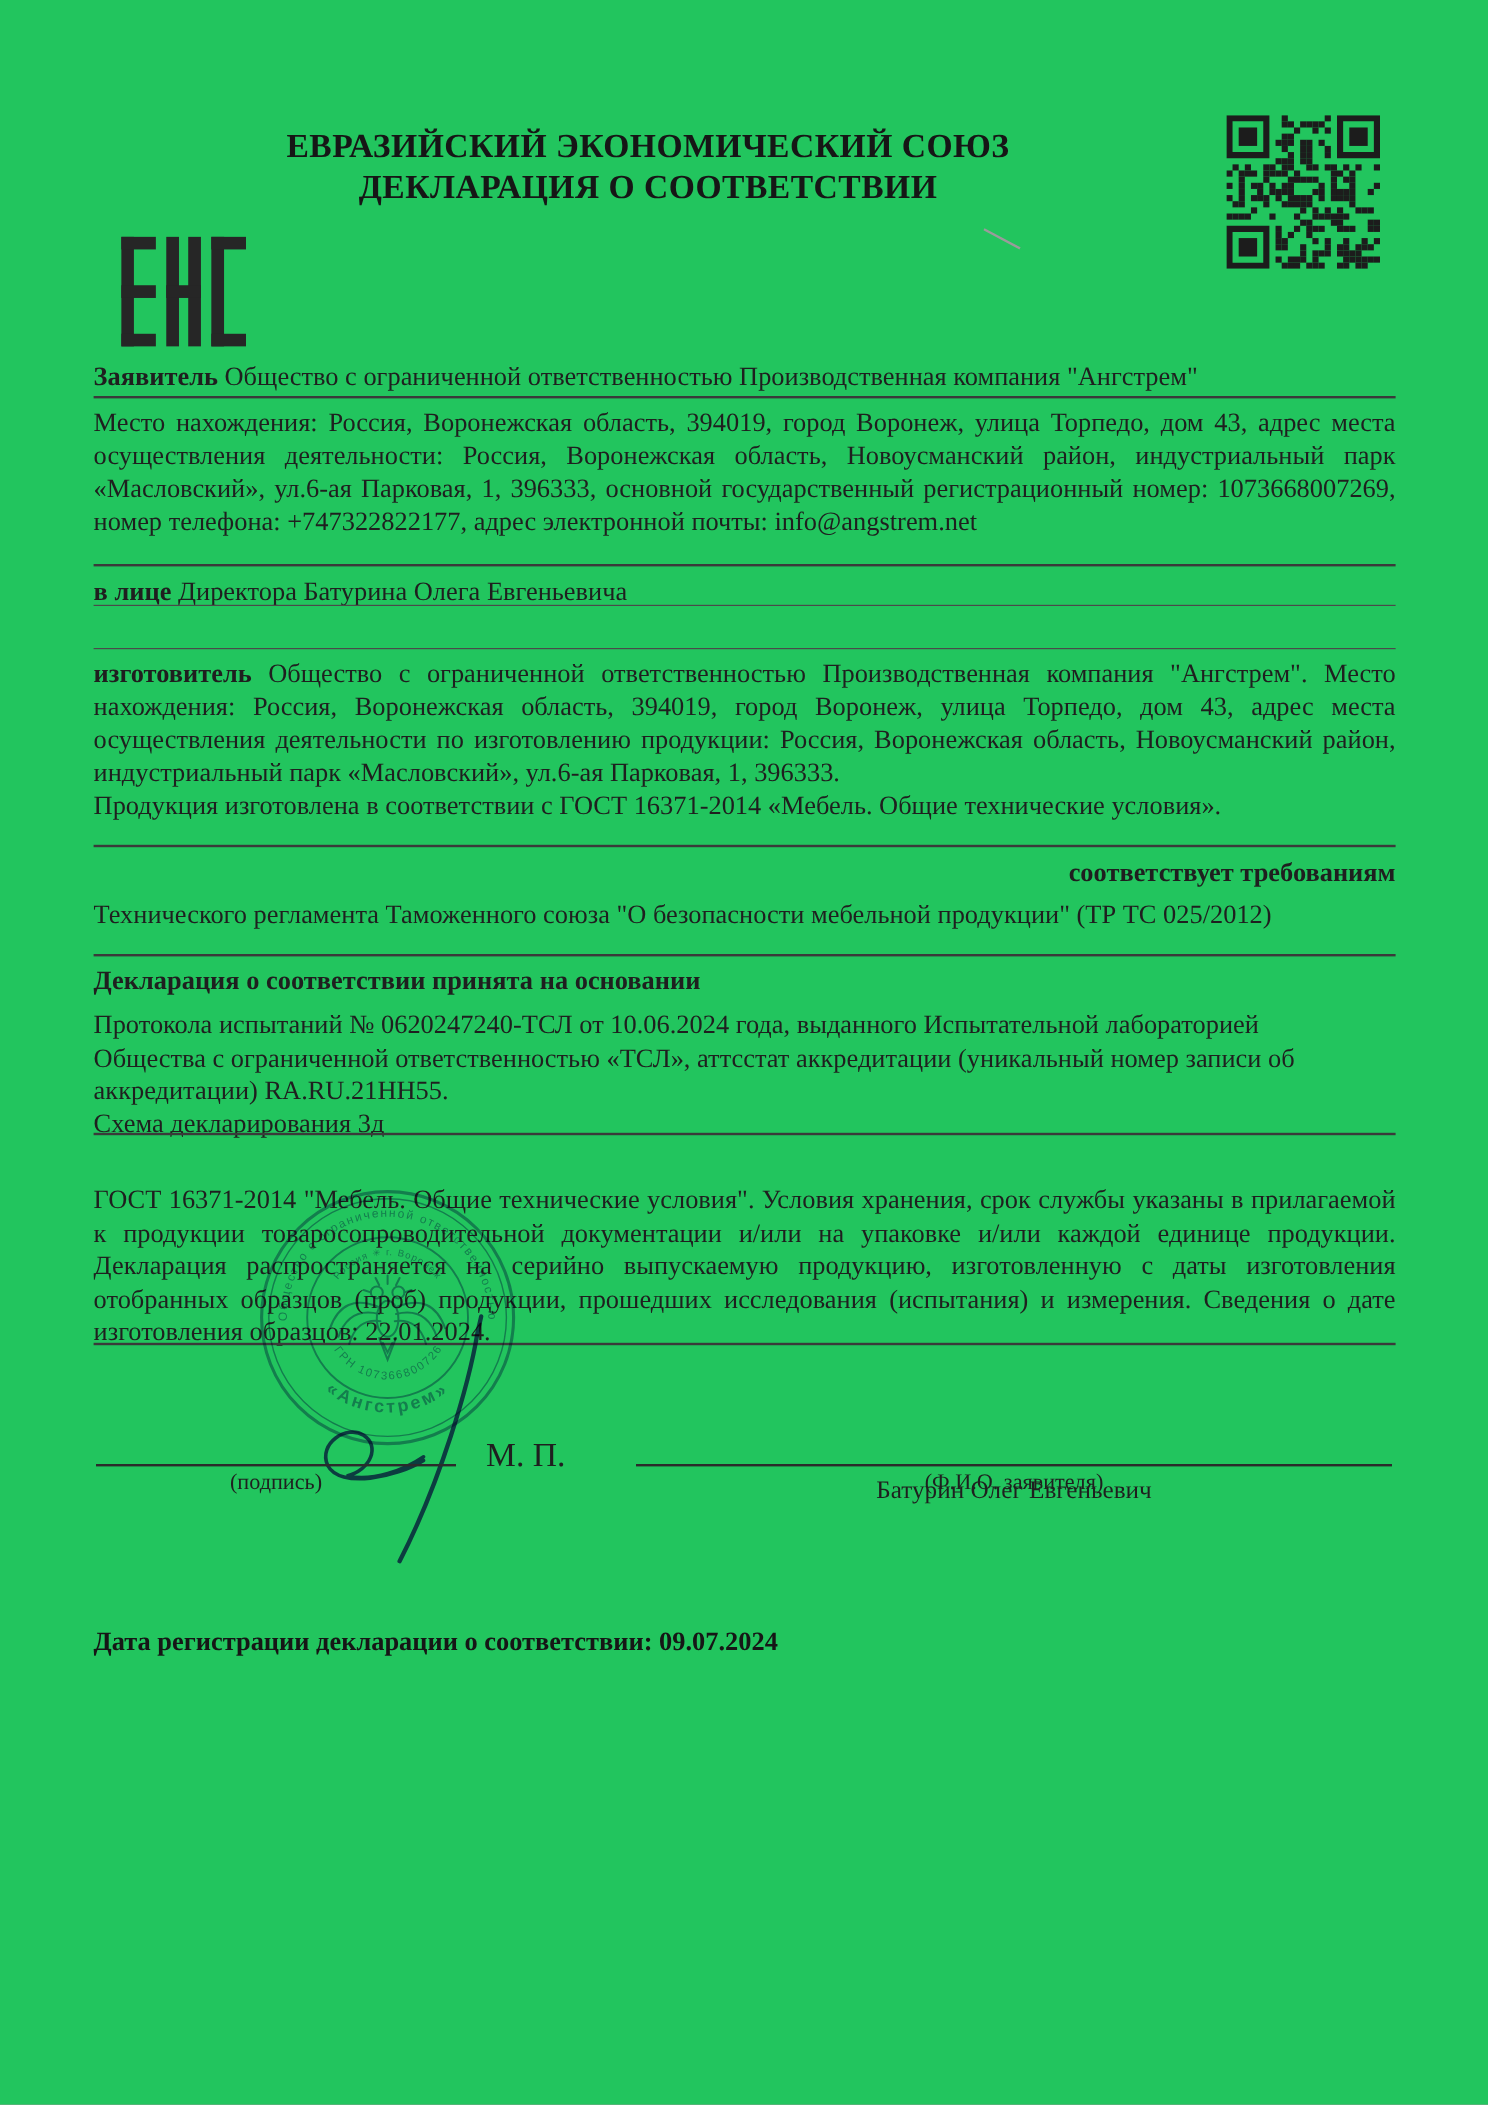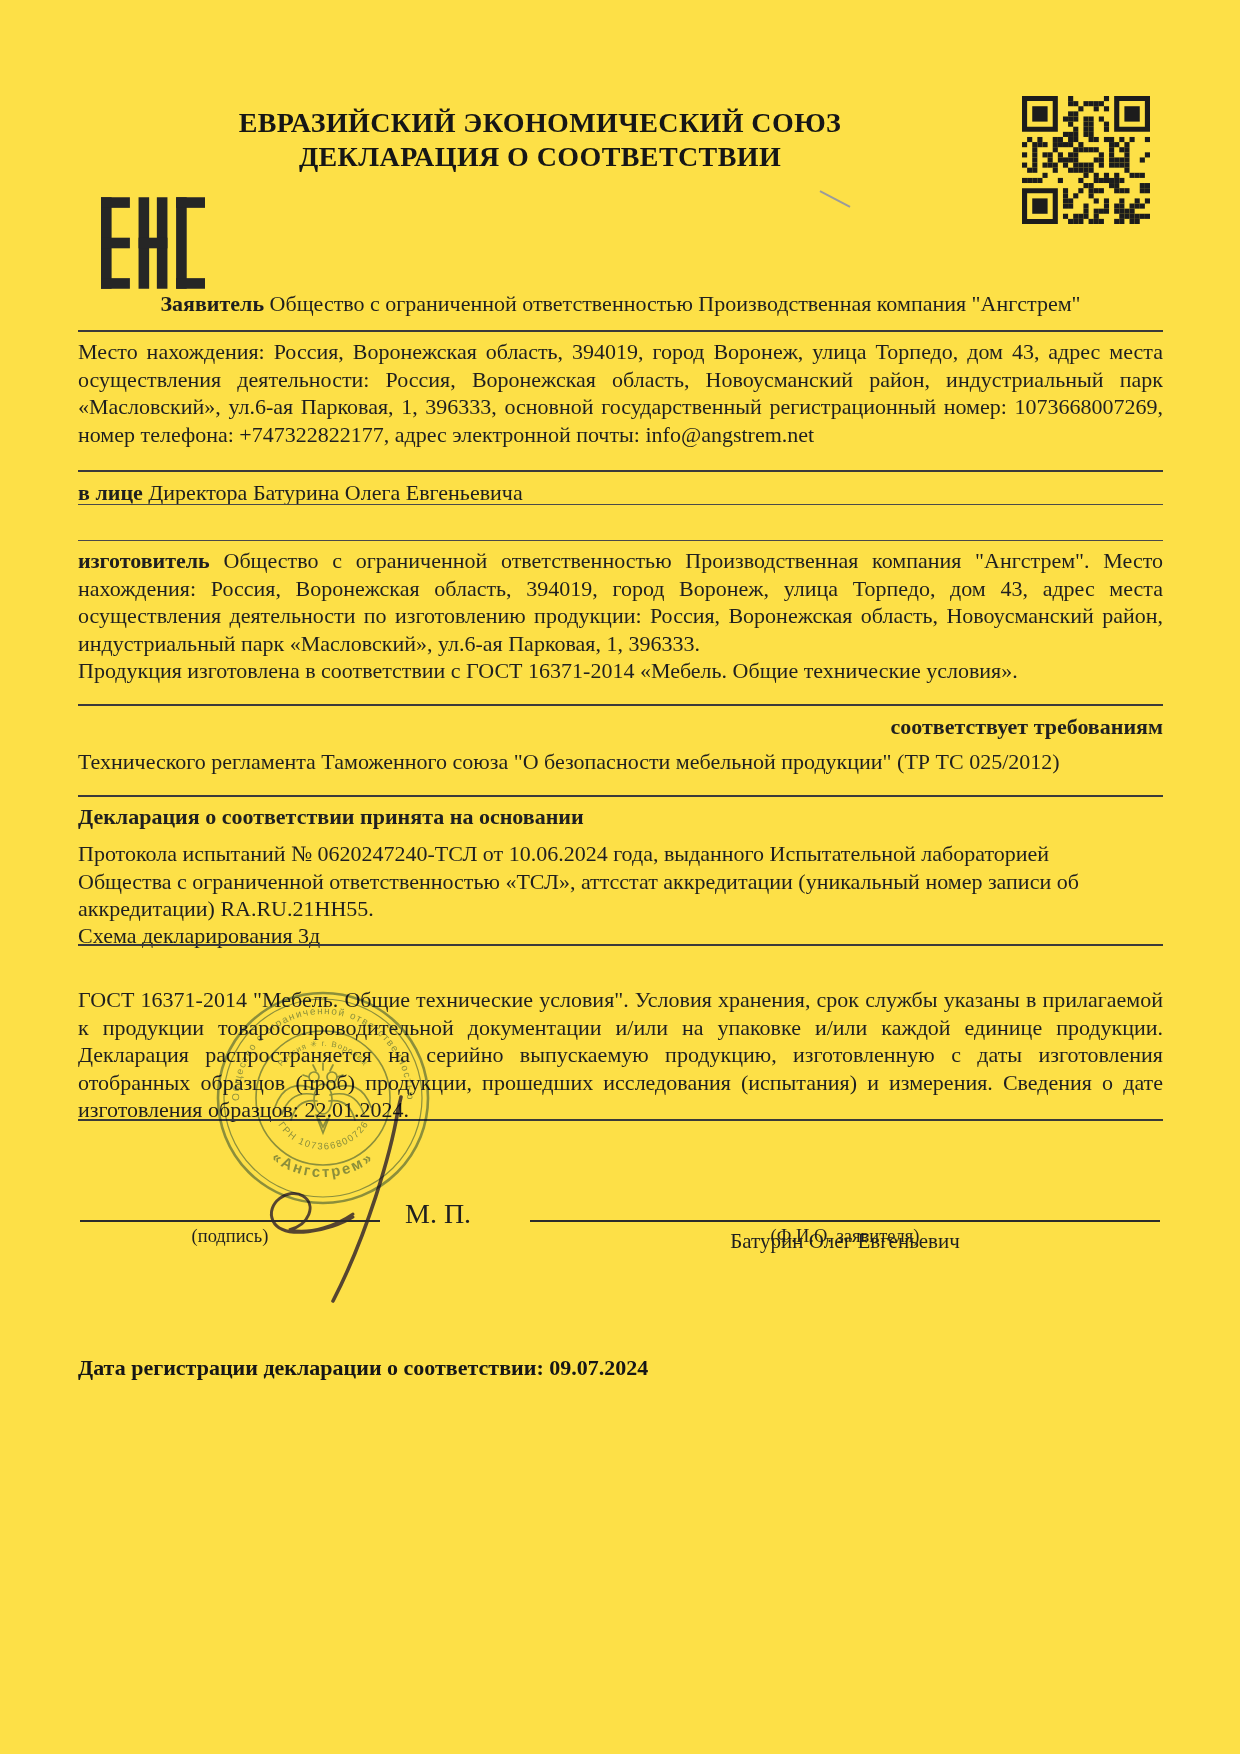--- a/index.html
+++ b/index.html
@@ -1,16 +1,16 @@
 <!DOCTYPE html>
 <html lang="ru"><head>
 <meta charset="utf-8">
 <style>
   html,body{margin:0;padding:0;background:#9a9a9a;}
-  .page{position:relative;width:1240px;height:1754px;margin:0 auto;background:#fde047;
+  .page{position:relative;width:1240px;height:1754px;margin:0 auto;background:#22c55e;
         font-family:"Liberation Serif",serif;color:#1f1f1f;overflow:hidden;}
   .abs{position:absolute;}
   p{margin:0;}
   .body-text{font-size:22px;line-height:27.5px;}
   .lead{font-weight:bold;}
   .justify{text-align:justify;}
   .block{position:absolute;left:78px;width:1085px;}
   .rule{position:absolute;left:78px;width:1085px;height:0;border-top:2px solid #3a3a3a;}
   .rule.thin{border-top-width:1.5px;border-top-color:#4a4a4a;}
   .doc-title{position:absolute;left:140px;top:106px;width:800px;text-align:center;
@@ -261,21 +261,21 @@
           <path d="M90 0h35v35h-35z M95 5v25h25v-25z" fill-rule="evenodd"></path>
           <rect x="100" y="10" width="15" height="15"></rect>
           <path d="M0 90h35v35h-35z M5 95v25h25v-25z" fill-rule="evenodd"></path>
           <rect x="10" y="100" width="15" height="15"></rect>
         </g>
     </svg>
   </div>
 
   <div class="scratch" style="left:818px;top:198px;width:34px;"></div>
 
-  <p class="block body-text" style="top:290px;text-align:center;">
+  <p class="block body-text" style="top:300px;">
     <span class="lead">Заявитель</span>
     <span>Общество с ограниченной ответственностью Производственная компания "Ангстрем"</span>
   </p>
   <div class="rule" style="top:330px;"></div>
 
   <p class="block body-text justify" style="top:338px;">Место нахождения: Россия, Воронежская область, 394019, город Воронеж, улица Торпедо, дом 43, адрес места осуществления деятельности: Россия, Воронежская область, Новоусманский район, индустриальный парк «Масловский», ул.6-ая Парковая, 1, 396333, основной государственный регистрационный номер: 1073668007269, номер телефона: +747322822177, адрес электронной почты: info@angstrem.net</p>
   <div class="rule" style="top:470px;"></div>
 
   <p class="block body-text" style="top:479px;">
     <span class="lead">в лице</span>

